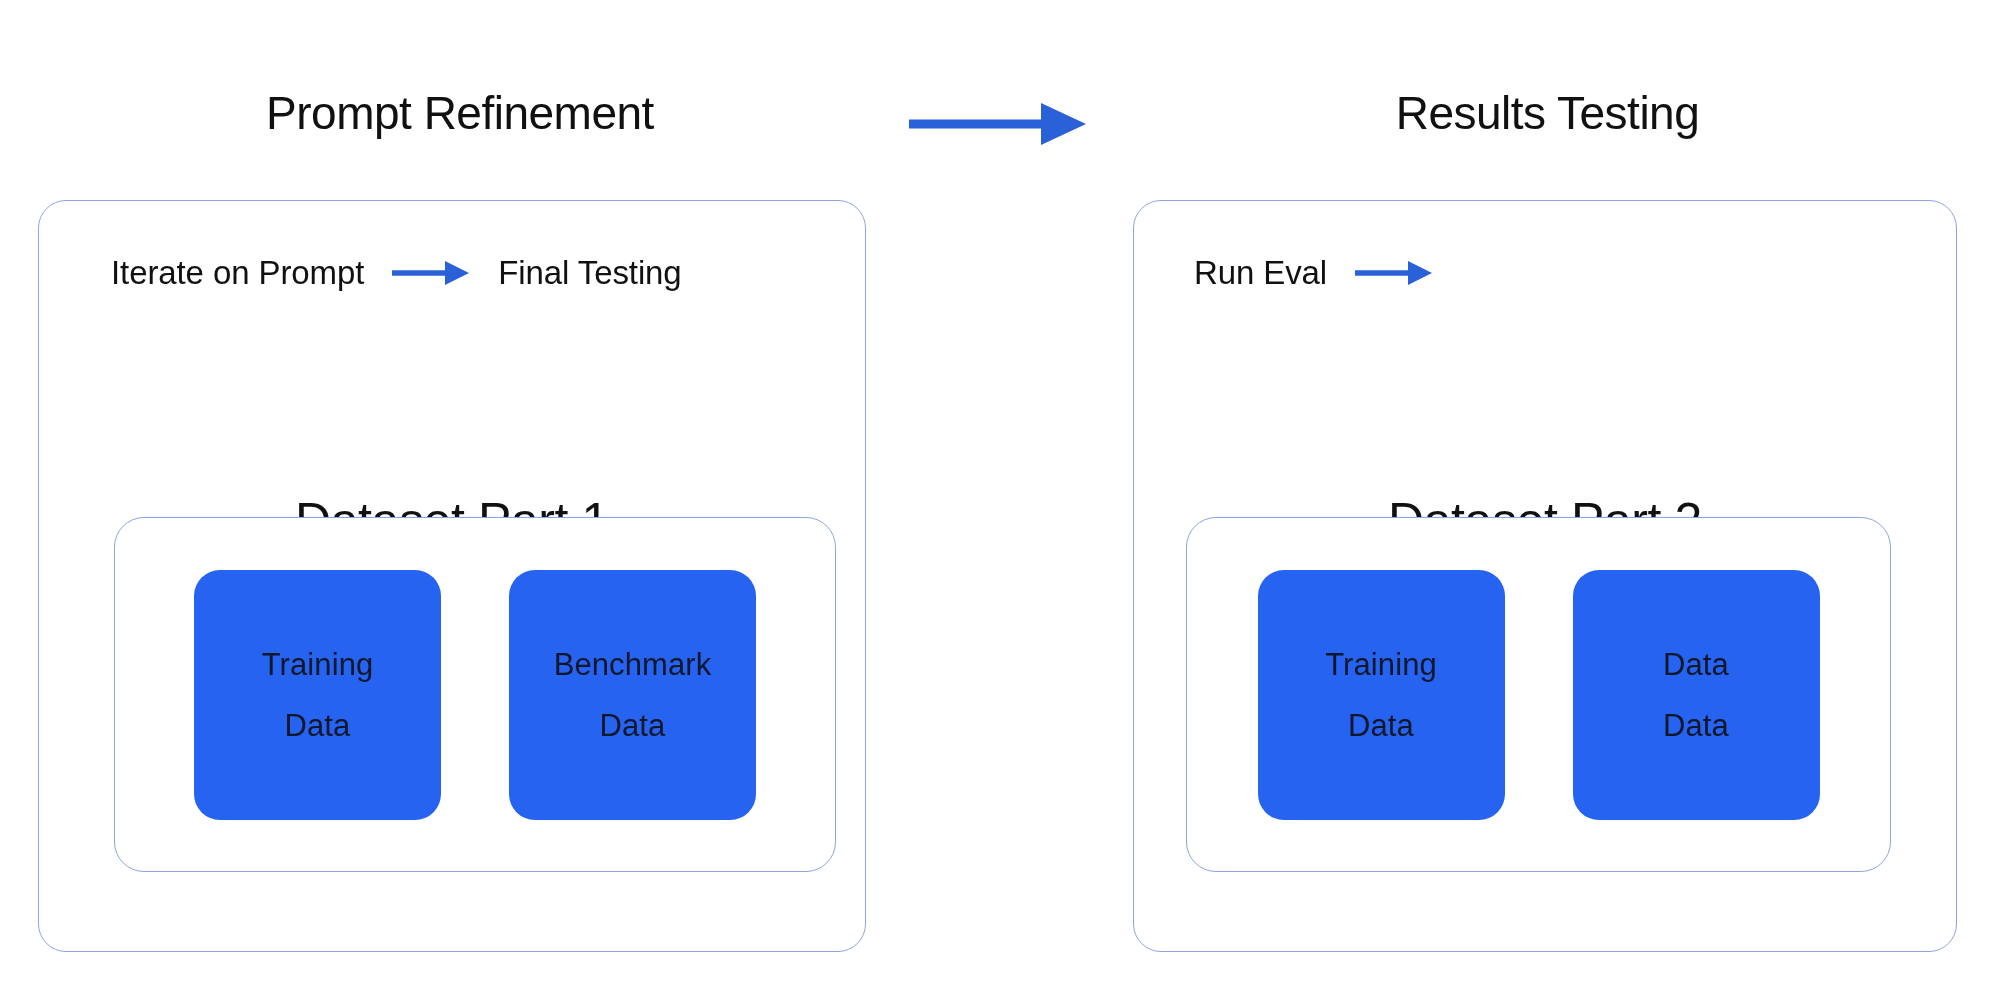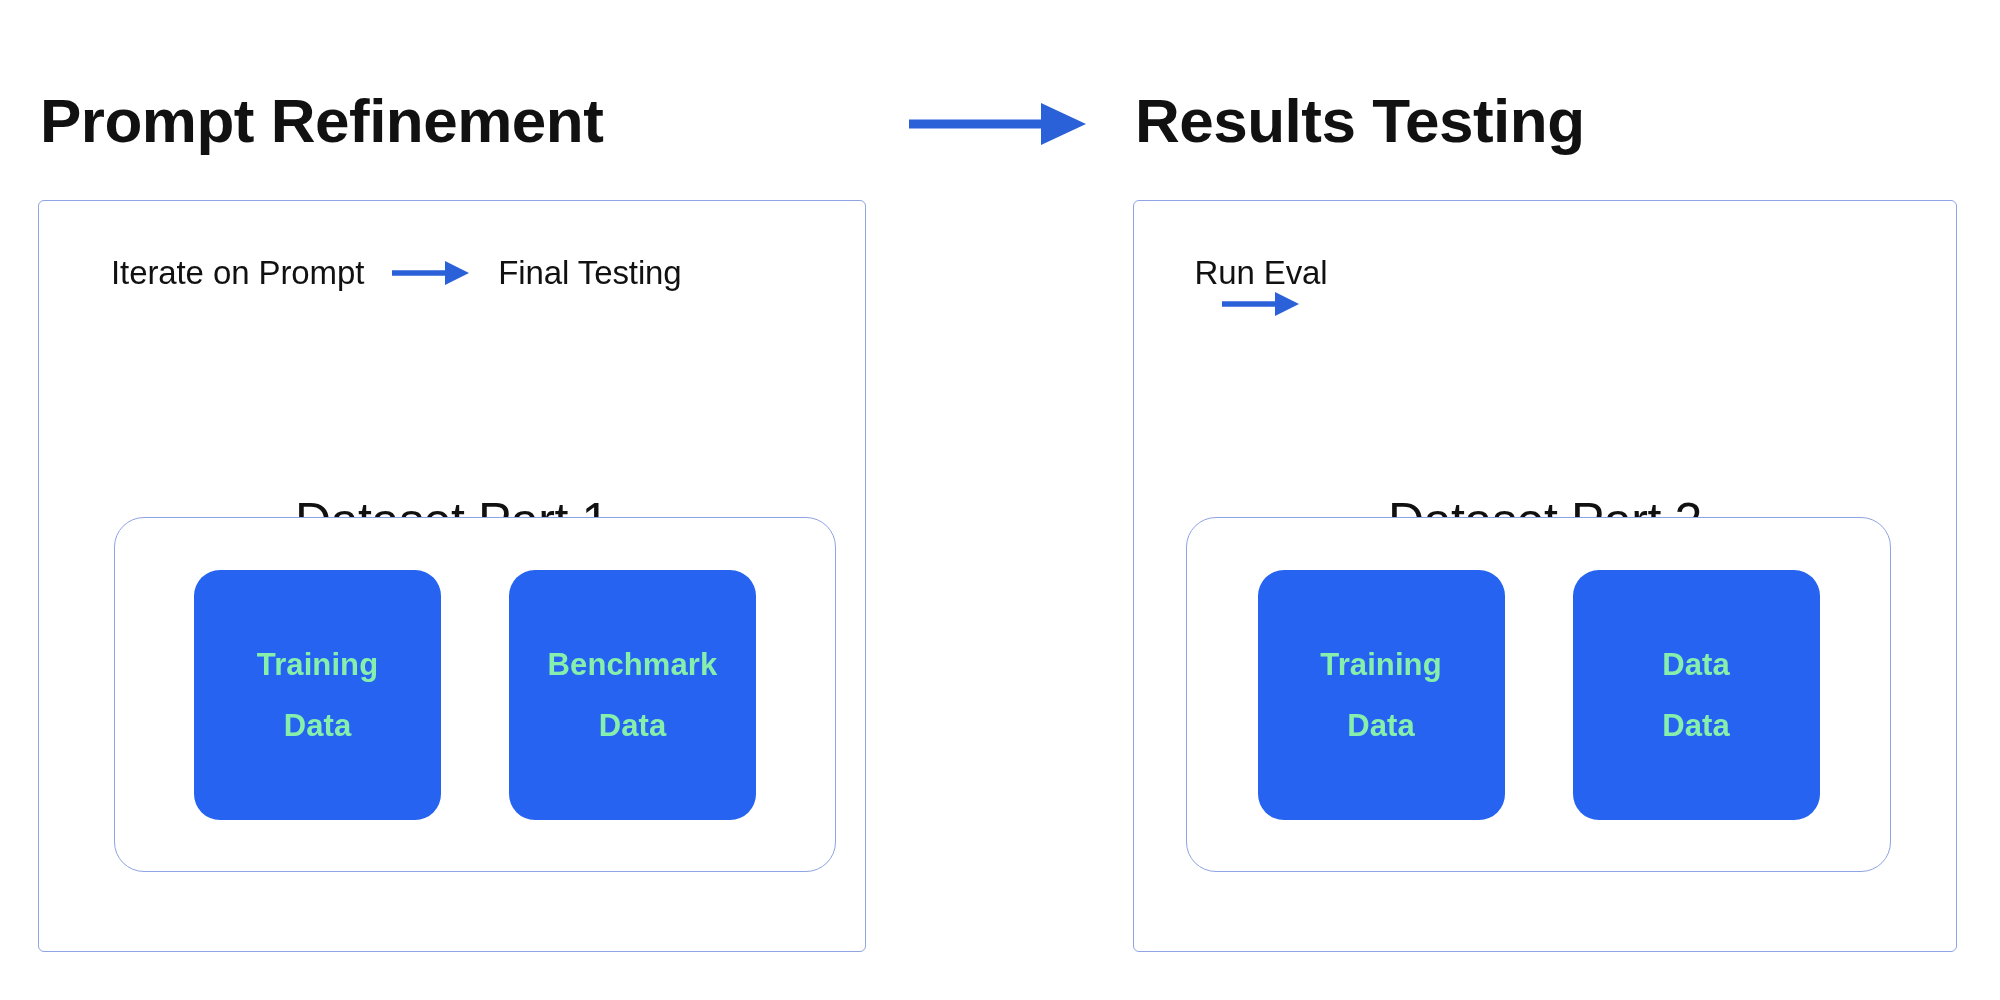--- a/index.html
+++ b/index.html
@@ -15,61 +15,61 @@
     position: relative;
     width: 2000px;
     height: 1000px;
     background: #ffffff;
     overflow: hidden;
   }
 
   
   .stage-title {
     position: absolute;
-    font-size: 62px;
-    font-weight: 700;
+    font-size: 46px;
+    font-weight: 400;
     color: #111111;
     letter-spacing: -0.5px;
     white-space: nowrap;
-    text-align: left;
+    text-align: center;
     line-height: 1;
   }
   #title-left  { left: 40px;  top: 90px; width: 840px; }
   #title-right { left: 1135px; top: 90px; width: 825px; }
 
   
   #stage-arrow {
     position: absolute;
     left: 905px;
     top: 96px;
     width: 190px;
     height: 56px;
   }
 
   
   .stage-panel {
     position: absolute;
     border: 1.6px solid #8ea4e3;
-    border-radius: 6px;
+    border-radius: 28px;
     background: #ffffff;
     box-sizing: border-box;
   }
   #panel-left  { left: 38px;   top: 200px; width: 828px;  height: 752px; }
   #panel-right { left: 1133px; top: 200px; width: 824px;  height: 752px; }
 
   
   .flow-row {
     position: absolute;
     top: 55px;
     display: flex;
     align-items: center;
     white-space: nowrap;
   }
   #flow-left  { left: 72px; }
-  #flow-right { left: 60px; flex-direction: column; }
+  #flow-right { left: 60px; }
   .flow-label {
     font-size: 33px;
     font-weight: 400;
     color: #111111;
     letter-spacing: -0.1px;
     line-height: 1;
   }
   .flow-arrow {
     width: 82px;
     height: 30px;
@@ -112,23 +112,23 @@
     height: 250px;
     border-radius: 26px;
     background: #2563f0;
     display: flex;
     flex-direction: column;
     align-items: center;
     justify-content: center;
     box-sizing: border-box;
   }
   .data-chip .chip-line {
-    color: #86efac;
+    color: #0f172a;
     font-size: 31px;
-    font-weight: 700;
+    font-weight: 400;
     letter-spacing: 0.1px;
     line-height: 1;
     text-align: left;
   }
   .data-chip .chip-line.line-1 { margin-bottom: 30px; }
 </style>
 </head>
 <body>
 
 <div id="canvas">

